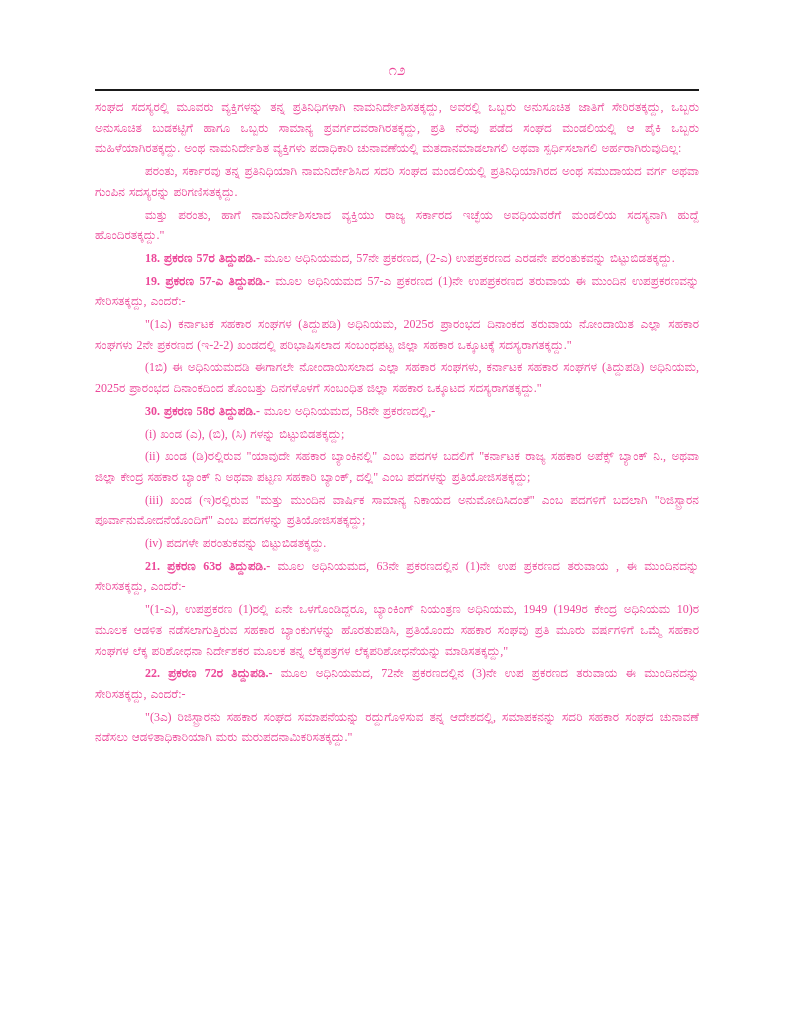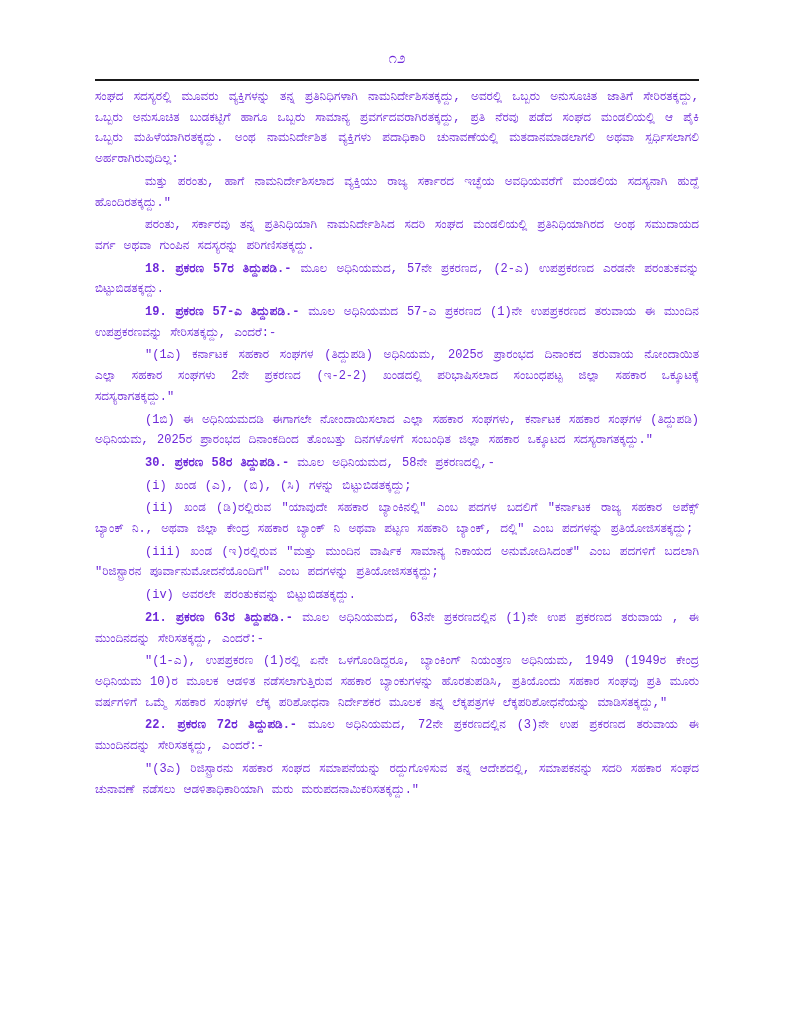--- a/index.html
+++ b/index.html
@@ -6,24 +6,24 @@
     margin: 0;
     padding: 0;
     width: 791px;
     height: 1024px;
     background: #ffffff;
     overflow: hidden;
   }
   .page {
     position: absolute;
     left: 95px;
-    top: 50px;
+    top: 60px;
     width: 604px;
-    color: #6d28d9;
-    font-family: Liberation Mono, monospace;
+    color: #ec4899;
+    font-family: Liberation Serif, serif;
   }
   .page-number {
     text-align: center;
     font-size: 15px;
     line-height: 20px;
     margin: 0 0 9px 0;
   }
   .rule {
     border-top: 2px solid #1a1a1a;
     height: 0;
@@ -45,28 +45,28 @@
   }
 </style>
 </head>
 <body>
 
 <div class="page">
   <div class="page-number">೧೨</div>
   <div class="rule"></div>
 
   <p class="para"><span class="lead"></span><span>ಸಂಘದ ಸದಸ್ಯರಲ್ಲಿ ಮೂವರು ವ್ಯಕ್ತಿಗಳನ್ನು ತನ್ನ ಪ್ರತಿನಿಧಿಗಳಾಗಿ ನಾಮನಿರ್ದೇಶಿಸತಕ್ಕದ್ದು, ಅವರಲ್ಲಿ ಒಬ್ಬರು ಅನುಸೂಚಿತ ಜಾತಿಗೆ ಸೇರಿರತಕ್ಕದ್ದು, ಒಬ್ಬರು ಅನುಸೂಚಿತ ಬುಡಕಟ್ಟಿಗೆ ಹಾಗೂ ಒಬ್ಬರು ಸಾಮಾನ್ಯ ಪ್ರವರ್ಗದವರಾಗಿರತಕ್ಕದ್ದು, ಪ್ರತಿ ನೆರವು ಪಡೆದ ಸಂಘದ ಮಂಡಲಿಯಲ್ಲಿ ಆ ಪೈಕಿ ಒಬ್ಬರು ಮಹಿಳೆಯಾಗಿರತಕ್ಕದ್ದು. ಅಂಥ ನಾಮನಿರ್ದೇಶಿತ ವ್ಯಕ್ತಿಗಳು ಪದಾಧಿಕಾರಿ ಚುನಾವಣೆಯಲ್ಲಿ ಮತದಾನಮಾಡಲಾಗಲಿ ಅಥವಾ ಸ್ಪರ್ಧಿಸಲಾಗಲಿ ಅರ್ಹರಾಗಿರುವುದಿಲ್ಲ:</span></p>
+  <p class="para indent"><span class="lead"></span><span>ಪರಂತು, ಸರ್ಕಾರವು ತನ್ನ ಪ್ರತಿನಿಧಿಯಾಗಿ ನಾಮನಿರ್ದೇಶಿಸಿದ ಸದರಿ ಸಂಘದ ಮಂಡಲಿಯಲ್ಲಿ ಪ್ರತಿನಿಧಿಯಾಗಿರದ ಅಂಥ ಸಮುದಾಯದ ವರ್ಗ ಅಥವಾ ಗುಂಪಿನ ಸದಸ್ಯರನ್ನು ಪರಿಗಣಿಸತಕ್ಕದ್ದು.</span></p>
   <p class="para indent"><span class="lead"></span><span>ಮತ್ತು ಪರಂತು, ಹಾಗೆ ನಾಮನಿರ್ದೇಶಿಸಲಾದ ವ್ಯಕ್ತಿಯು ರಾಜ್ಯ ಸರ್ಕಾರದ ಇಚ್ಛೆಯ ಅವಧಿಯವರೆಗೆ ಮಂಡಲಿಯ ಸದಸ್ಯನಾಗಿ ಹುದ್ದೆ ಹೊಂದಿರತಕ್ಕದ್ದು."</span></p>
-  <p class="para indent"><span class="lead"></span><span>ಪರಂತು, ಸರ್ಕಾರವು ತನ್ನ ಪ್ರತಿನಿಧಿಯಾಗಿ ನಾಮನಿರ್ದೇಶಿಸಿದ ಸದರಿ ಸಂಘದ ಮಂಡಲಿಯಲ್ಲಿ ಪ್ರತಿನಿಧಿಯಾಗಿರದ ಅಂಥ ಸಮುದಾಯದ ವರ್ಗ ಅಥವಾ ಗುಂಪಿನ ಸದಸ್ಯರನ್ನು ಪರಿಗಣಿಸತಕ್ಕದ್ದು.</span></p>
   <p class="para indent"><span class="lead">18. ಪ್ರಕರಣ 57ರ ತಿದ್ದುಪಡಿ.-</span><span> ಮೂಲ ಅಧಿನಿಯಮದ, 57ನೇ ಪ್ರಕರಣದ, (2-ಎ) ಉಪಪ್ರಕರಣದ ಎರಡನೇ ಪರಂತುಕವನ್ನು ಬಿಟ್ಟುಬಿಡತಕ್ಕದ್ದು.</span></p>
   <p class="para indent"><span class="lead">19. ಪ್ರಕರಣ 57-ಎ ತಿದ್ದುಪಡಿ.-</span><span> ಮೂಲ ಅಧಿನಿಯಮದ 57-ಎ ಪ್ರಕರಣದ (1)ನೇ ಉಪಪ್ರಕರಣದ ತರುವಾಯ ಈ ಮುಂದಿನ ಉಪಪ್ರಕರಣವನ್ನು ಸೇರಿಸತಕ್ಕದ್ದು, ಎಂದರೆ:-</span></p>
   <p class="para indent"><span class="lead"></span><span>"(1ಎ) ಕರ್ನಾಟಕ ಸಹಕಾರ ಸಂಘಗಳ (ತಿದ್ದುಪಡಿ) ಅಧಿನಿಯಮ, 2025ರ ಪ್ರಾರಂಭದ ದಿನಾಂಕದ ತರುವಾಯ ನೋಂದಾಯಿತ ಎಲ್ಲಾ ಸಹಕಾರ ಸಂಘಗಳು 2ನೇ ಪ್ರಕರಣದ (ಇ-2-2) ಖಂಡದಲ್ಲಿ ಪರಿಭಾಷಿಸಲಾದ ಸಂಬಂಧಪಟ್ಟ ಜಿಲ್ಲಾ ಸಹಕಾರ ಒಕ್ಕೂಟಕ್ಕೆ ಸದಸ್ಯರಾಗತಕ್ಕದ್ದು."</span></p>
   <p class="para indent"><span class="lead"></span><span>(1ಬಿ) ಈ ಅಧಿನಿಯಮದಡಿ ಈಗಾಗಲೇ ನೋಂದಾಯಿಸಲಾದ ಎಲ್ಲಾ ಸಹಕಾರ ಸಂಘಗಳು, ಕರ್ನಾಟಕ ಸಹಕಾರ ಸಂಘಗಳ (ತಿದ್ದುಪಡಿ) ಅಧಿನಿಯಮ, 2025ರ ಪ್ರಾರಂಭದ ದಿನಾಂಕದಿಂದ ತೊಂಬತ್ತು ದಿನಗಳೊಳಗೆ ಸಂಬಂಧಿತ ಜಿಲ್ಲಾ ಸಹಕಾರ ಒಕ್ಕೂಟದ ಸದಸ್ಯರಾಗತಕ್ಕದ್ದು."</span></p>
   <p class="para indent"><span class="lead">30. ಪ್ರಕರಣ 58ರ ತಿದ್ದುಪಡಿ.-</span><span> ಮೂಲ ಅಧಿನಿಯಮದ, 58ನೇ ಪ್ರಕರಣದಲ್ಲಿ,-</span></p>
   <p class="para indent"><span class="lead"></span><span>(i) ಖಂಡ (ಎ), (ಬಿ), (ಸಿ) ಗಳನ್ನು ಬಿಟ್ಟುಬಿಡತಕ್ಕದ್ದು;</span></p>
   <p class="para indent"><span class="lead"></span><span>(ii) ಖಂಡ (ಡಿ)ರಲ್ಲಿರುವ "ಯಾವುದೇ ಸಹಕಾರ ಬ್ಯಾಂಕಿನಲ್ಲಿ" ಎಂಬ ಪದಗಳ ಬದಲಿಗೆ "ಕರ್ನಾಟಕ ರಾಜ್ಯ ಸಹಕಾರ ಅಪೆಕ್ಸ್ ಬ್ಯಾಂಕ್ ನಿ., ಅಥವಾ ಜಿಲ್ಲಾ ಕೇಂದ್ರ ಸಹಕಾರ ಬ್ಯಾಂಕ್ ನಿ ಅಥವಾ ಪಟ್ಟಣ ಸಹಕಾರಿ ಬ್ಯಾಂಕ್, ದಲ್ಲಿ" ಎಂಬ ಪದಗಳನ್ನು ಪ್ರತಿಯೋಜಿಸತಕ್ಕದ್ದು;</span></p>
   <p class="para indent"><span class="lead"></span><span>(iii) ಖಂಡ (ಇ)ರಲ್ಲಿರುವ "ಮತ್ತು ಮುಂದಿನ ವಾರ್ಷಿಕ ಸಾಮಾನ್ಯ ನಿಕಾಯದ ಅನುಮೋದಿಸಿದಂತೆ" ಎಂಬ ಪದಗಳಿಗೆ ಬದಲಾಗಿ "ರಿಜಿಸ್ಟ್ರಾರನ ಪೂರ್ವಾನುಮೋದನೆಯೊಂದಿಗೆ" ಎಂಬ ಪದಗಳನ್ನು ಪ್ರತಿಯೋಜಿಸತಕ್ಕದ್ದು;</span></p>
-  <p class="para indent"><span class="lead"></span><span>(iv) ಅವರಲೇ ಪರಂತುಕವನ್ನು ಬಿಟ್ಟುಬಿಡತಕ್ಕದ್ದು.</span></p>
+  <p class="para indent"><span class="lead"></span><span>(iv) ಪದಗಳೇ ಪರಂತುಕವನ್ನು ಬಿಟ್ಟುಬಿಡತಕ್ಕದ್ದು.</span></p>
   <p class="para indent"><span class="lead">21. ಪ್ರಕರಣ 63ರ ತಿದ್ದುಪಡಿ.-</span><span> ಮೂಲ ಅಧಿನಿಯಮದ, 63ನೇ ಪ್ರಕರಣದಲ್ಲಿನ (1)ನೇ ಉಪ ಪ್ರಕರಣದ ತರುವಾಯ , ಈ ಮುಂದಿನದನ್ನು ಸೇರಿಸತಕ್ಕದ್ದು, ಎಂದರೆ:-</span></p>
   <p class="para indent"><span class="lead"></span><span>"(1-ಎ), ಉಪಪ್ರಕರಣ (1)ರಲ್ಲಿ ಏನೇ ಒಳಗೊಂಡಿದ್ದರೂ, ಬ್ಯಾಂಕಿಂಗ್ ನಿಯಂತ್ರಣ ಅಧಿನಿಯಮ, 1949 (1949ರ ಕೇಂದ್ರ ಅಧಿನಿಯಮ 10)ರ ಮೂಲಕ ಆಡಳಿತ ನಡೆಸಲಾಗುತ್ತಿರುವ ಸಹಕಾರ ಬ್ಯಾಂಕುಗಳನ್ನು ಹೊರತುಪಡಿಸಿ, ಪ್ರತಿಯೊಂದು ಸಹಕಾರ ಸಂಘವು ಪ್ರತಿ ಮೂರು ವರ್ಷಗಳಿಗೆ ಒಮ್ಮೆ ಸಹಕಾರ ಸಂಘಗಳ ಲೆಕ್ಕ ಪರಿಶೋಧನಾ ನಿರ್ದೇಶಕರ ಮೂಲಕ ತನ್ನ ಲೆಕ್ಕಪತ್ರಗಳ ಲೆಕ್ಕಪರಿಶೋಧನೆಯನ್ನು ಮಾಡಿಸತಕ್ಕದ್ದು,"</span></p>
   <p class="para indent"><span class="lead">22. ಪ್ರಕರಣ 72ರ ತಿದ್ದುಪಡಿ.-</span><span> ಮೂಲ ಅಧಿನಿಯಮದ, 72ನೇ ಪ್ರಕರಣದಲ್ಲಿನ (3)ನೇ ಉಪ ಪ್ರಕರಣದ ತರುವಾಯ ಈ ಮುಂದಿನದನ್ನು ಸೇರಿಸತಕ್ಕದ್ದು, ಎಂದರೆ:-</span></p>
   <p class="para indent"><span class="lead"></span><span>"(3ಎ) ರಿಜಿಸ್ಟ್ರಾರನು ಸಹಕಾರ ಸಂಘದ ಸಮಾಪನೆಯನ್ನು ರದ್ದುಗೊಳಿಸುವ ತನ್ನ ಆದೇಶದಲ್ಲಿ, ಸಮಾಪಕನನ್ನು ಸದರಿ ಸಹಕಾರ ಸಂಘದ ಚುನಾವಣೆ ನಡೆಸಲು ಆಡಳಿತಾಧಿಕಾರಿಯಾಗಿ ಮರು ಮರುಪದನಾಮಿಕರಿಸತಕ್ಕದ್ದು."</span></p>
 </div>
 
 </body></html>

